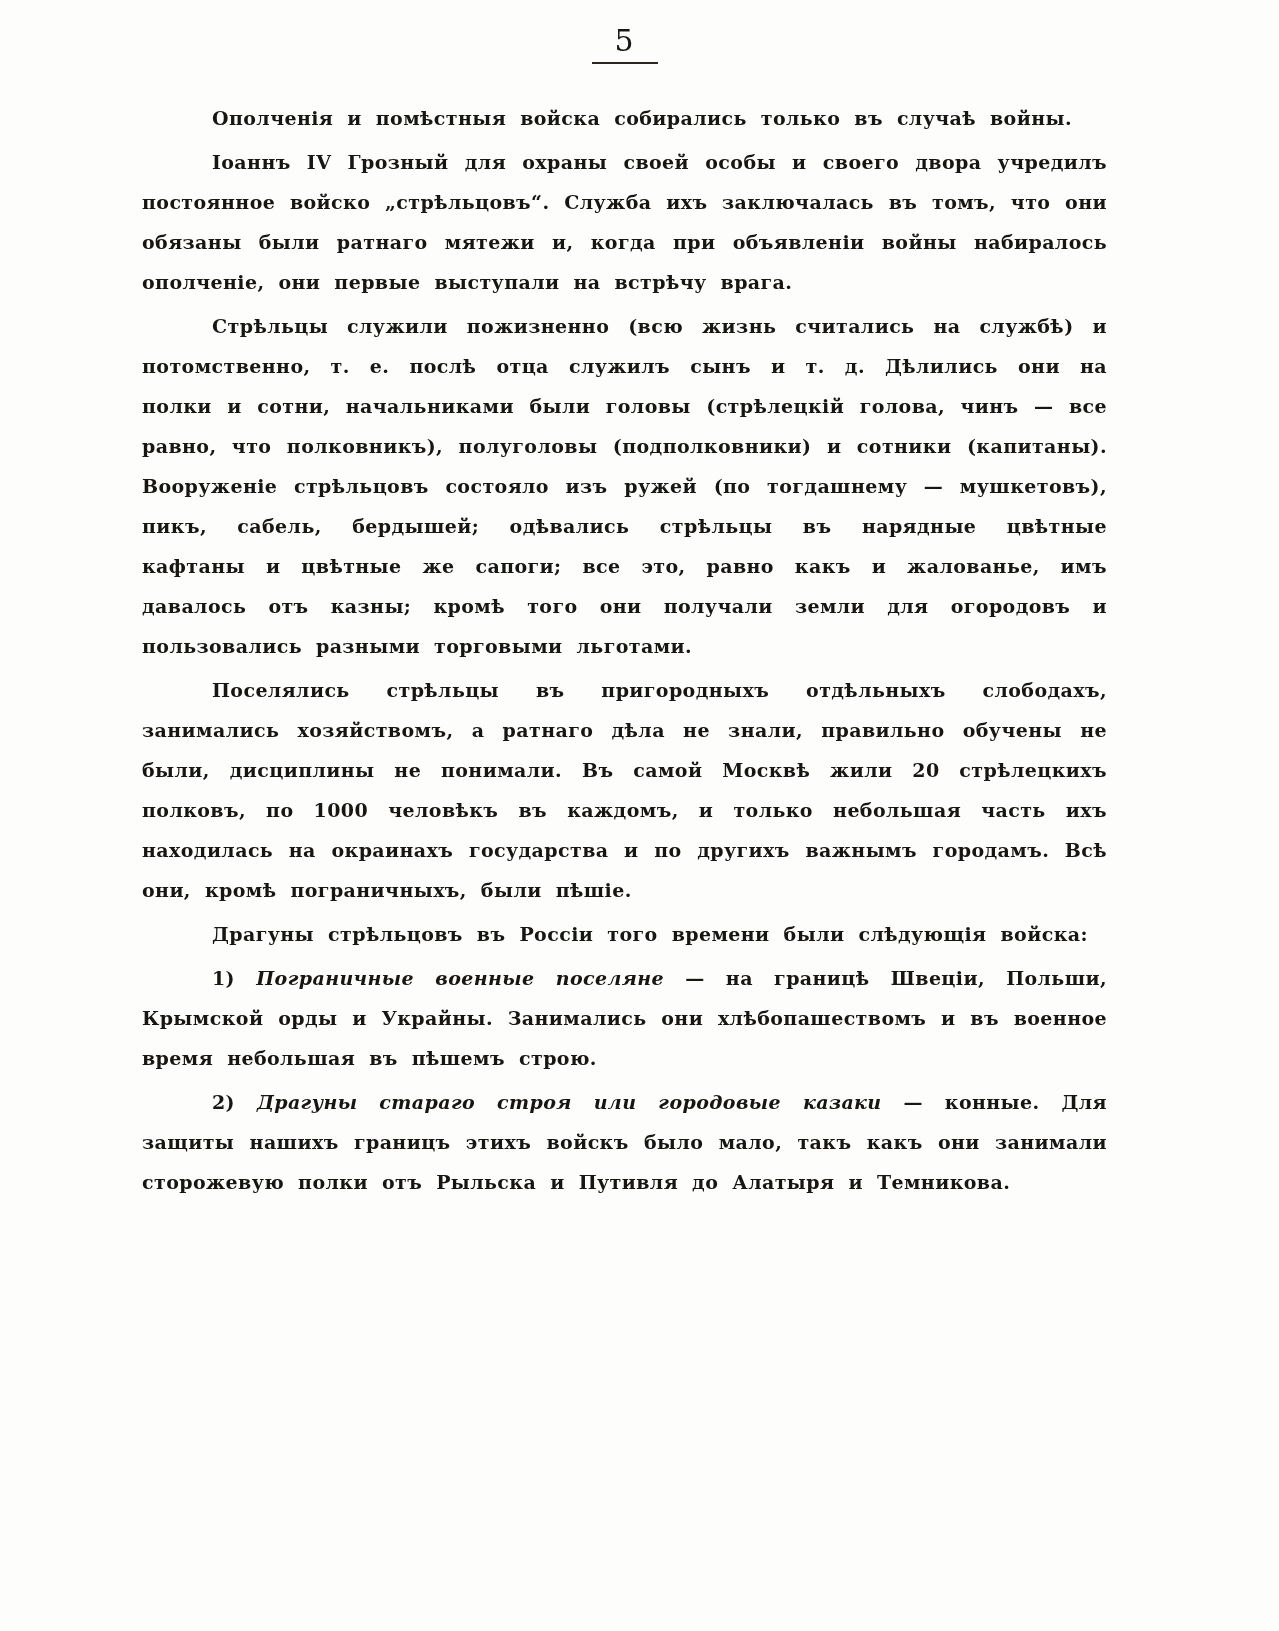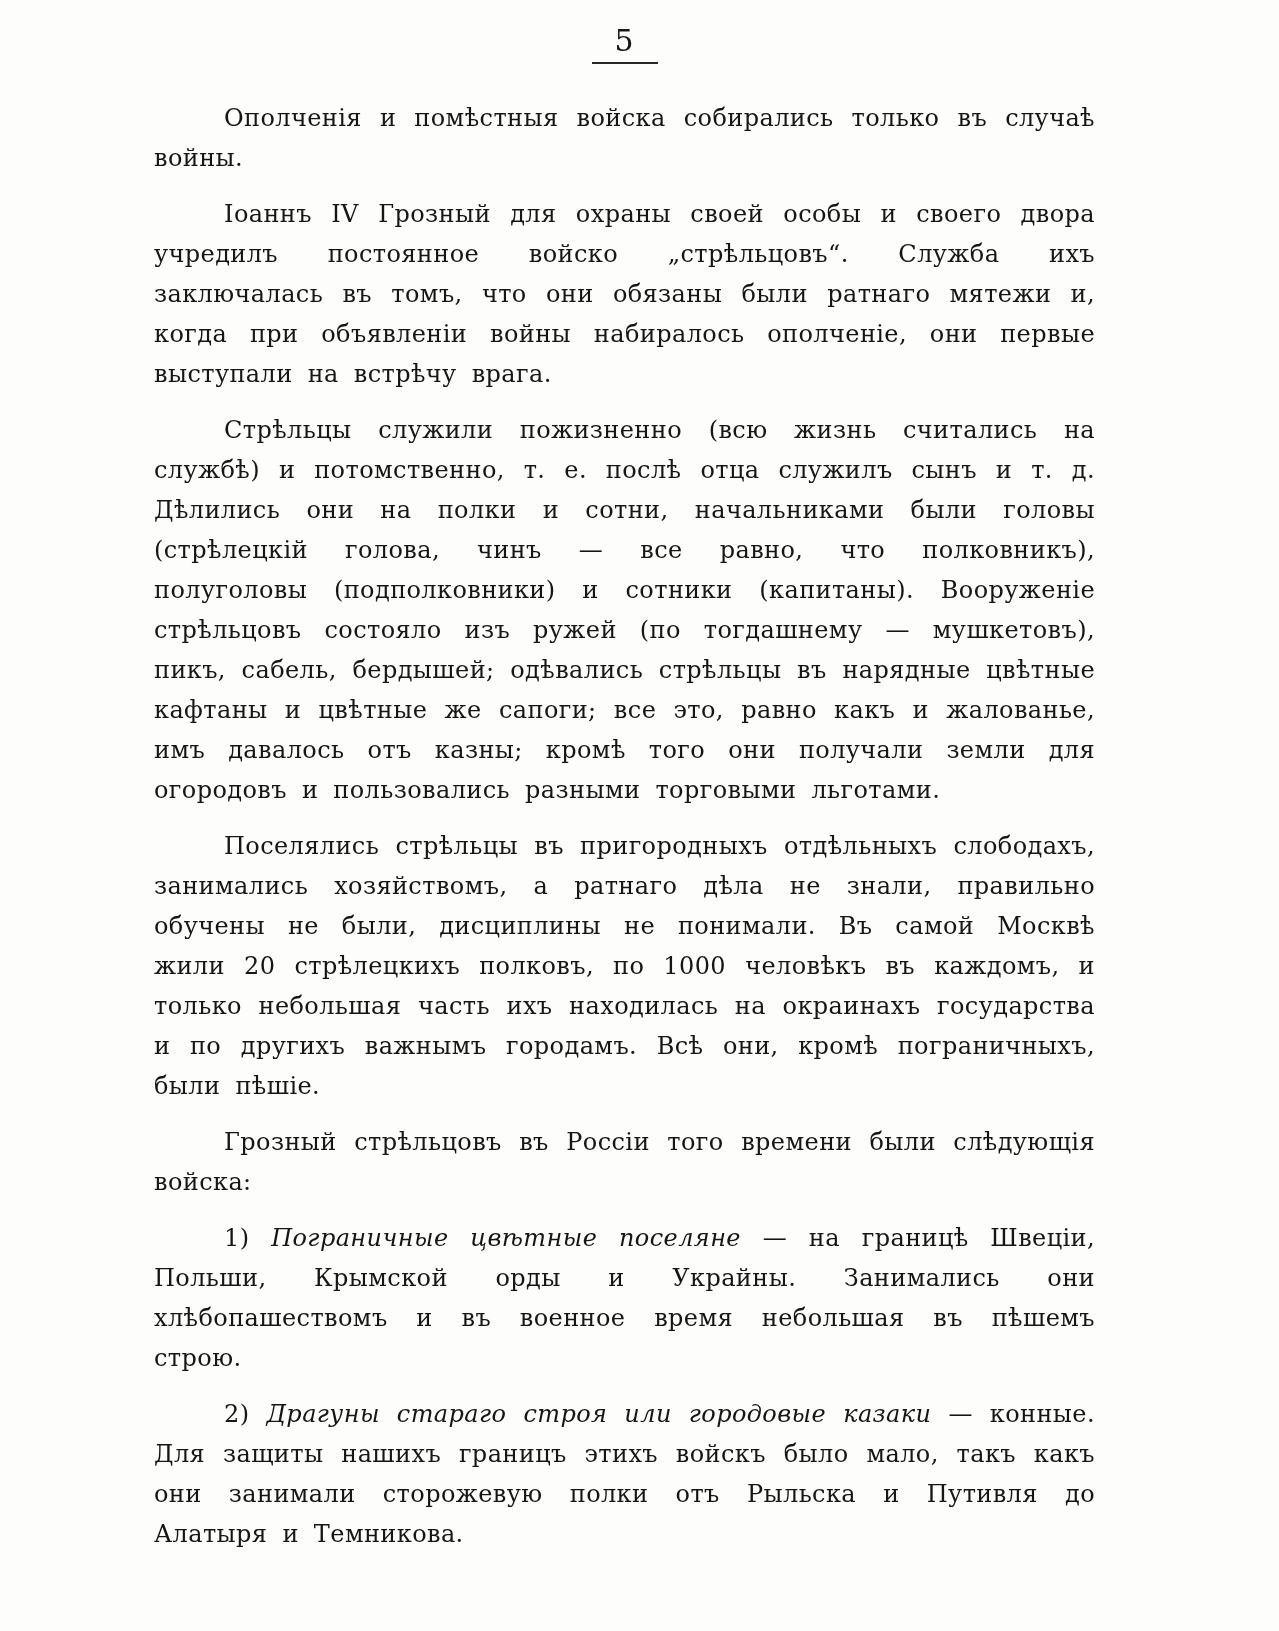--- a/index.html
+++ b/index.html
@@ -33,43 +33,44 @@
   .page-number-rule {
     width: 66px;
     height: 2px;
     background: #2a2722;
     margin: 4px auto 0 auto;
   }
   .text-block {
     width: 100%;
   }
   .para {
-    margin: 16px;
+    margin: 4px;
     padding: 0;
     text-align: justify;
     text-indent: 70px;
-    font-size: 24px;
+    font-size: 19px;
     line-height: 40px;
     word-spacing: 7px;
     letter-spacing: 0.4px;
+    font-weight: bold;
   }
   .italic {
     font-style: italic;
   }
 </style>
 </head>
 <body>
 
 <div class="page">
   <header class="page-header">
     <div class="page-number">5</div>
     <div class="page-number-rule"></div>
   </header>
   <main class="text-block" id="text-block">
       <p class="para"><span>Ополченія и помѣстныя войска собирались только въ случаѣ войны.</span></p>
       <p class="para"><span>Іоаннъ IV Грозный для охраны своей особы и своего двора учредилъ постоянное войско „стрѣльцовъ“. Служба ихъ заключалась въ томъ, что они обязаны были ратнаго мятежи и, когда при объявленіи войны набиралось ополченіе, они первые выступали на встрѣчу врага.</span></p>
       <p class="para"><span>Стрѣльцы служили пожизненно (всю жизнь считались на службѣ) и потомственно, т. е. послѣ отца служилъ сынъ и т. д. Дѣлились они на полки и сотни, начальниками были головы (стрѣлецкій голова, чинъ — все равно, что полковникъ), полуголовы (подполковники) и сотники (капитаны). Вооруженіе стрѣльцовъ состояло изъ ружей (по тогдашнему — мушкетовъ), пикъ, сабель, бердышей; одѣвались стрѣльцы въ нарядные цвѣтные кафтаны и цвѣтные же сапоги; все это, равно какъ и жалованье, имъ давалось отъ казны; кромѣ того они получали земли для огородовъ и пользовались разными торговыми льготами.</span></p>
       <p class="para"><span>Поселялись стрѣльцы въ пригородныхъ отдѣльныхъ слободахъ, занимались хозяйствомъ, а ратнаго дѣла не знали, правильно обучены не были, дисциплины не понимали. Въ самой Москвѣ жили 20 стрѣлецкихъ полковъ, по 1000 человѣкъ въ каждомъ, и только небольшая часть ихъ находилась на окраинахъ государства и по другихъ важнымъ городамъ. Всѣ они, кромѣ пограничныхъ, были пѣшіе.</span></p>
-      <p class="para"><span>Грозный стрѣльцовъ въ Россіи того времени были слѣдующія войска:</span></p>
-      <p class="para"><span>1) </span><span class="italic">Пограничные цвѣтные поселяне</span><span> — на границѣ Швеціи, Польши, Крымской орды и Украйны. Занимались они хлѣбопашествомъ и въ военное время небольшая въ пѣшемъ строю.</span></p>
+      <p class="para"><span>Драгуны стрѣльцовъ въ Россіи того времени были слѣдующія войска:</span></p>
+      <p class="para"><span>1) </span><span class="italic">Пограничные военные поселяне</span><span> — на границѣ Швеціи, Польши, Крымской орды и Украйны. Занимались они хлѣбопашествомъ и въ военное время небольшая въ пѣшемъ строю.</span></p>
       <p class="para"><span>2) </span><span class="italic">Драгуны стараго строя или городовые казаки</span><span> — конные. Для защиты нашихъ границъ этихъ войскъ было мало, такъ какъ они занимали сторожевую полки отъ Рыльска и Путивля до Алатыря и Темникова.</span></p>
     </main>
 </div>
 
 </body></html>

